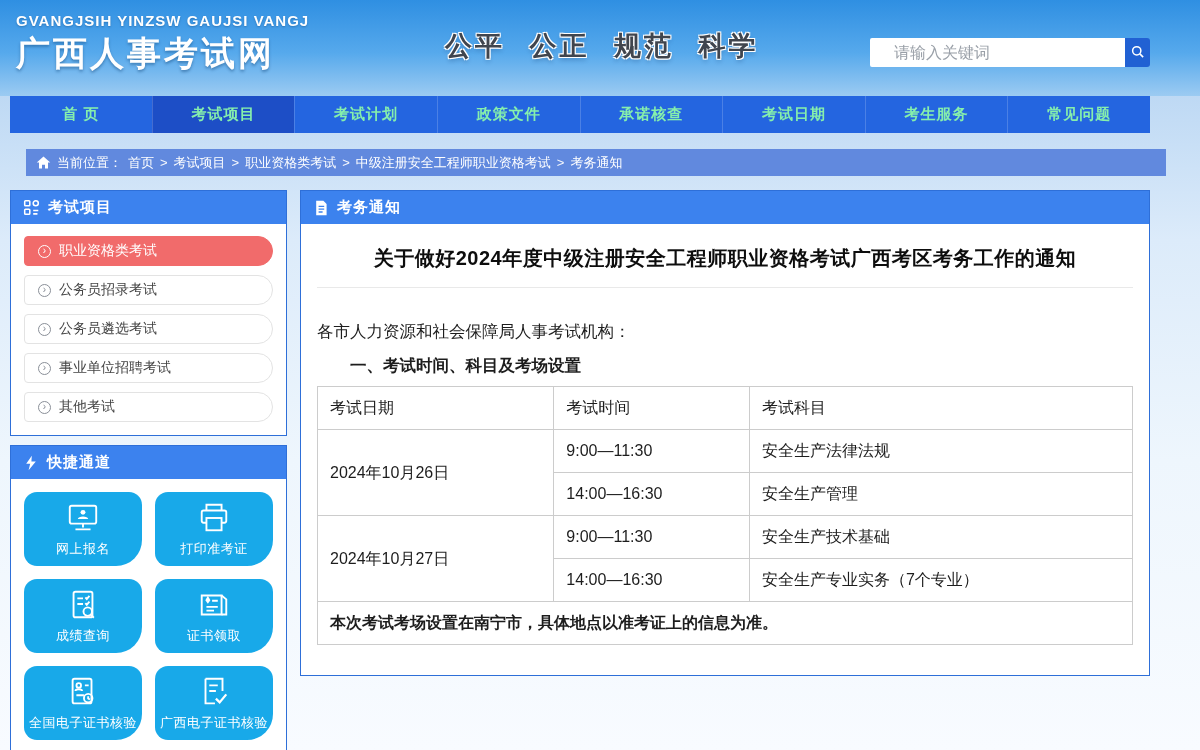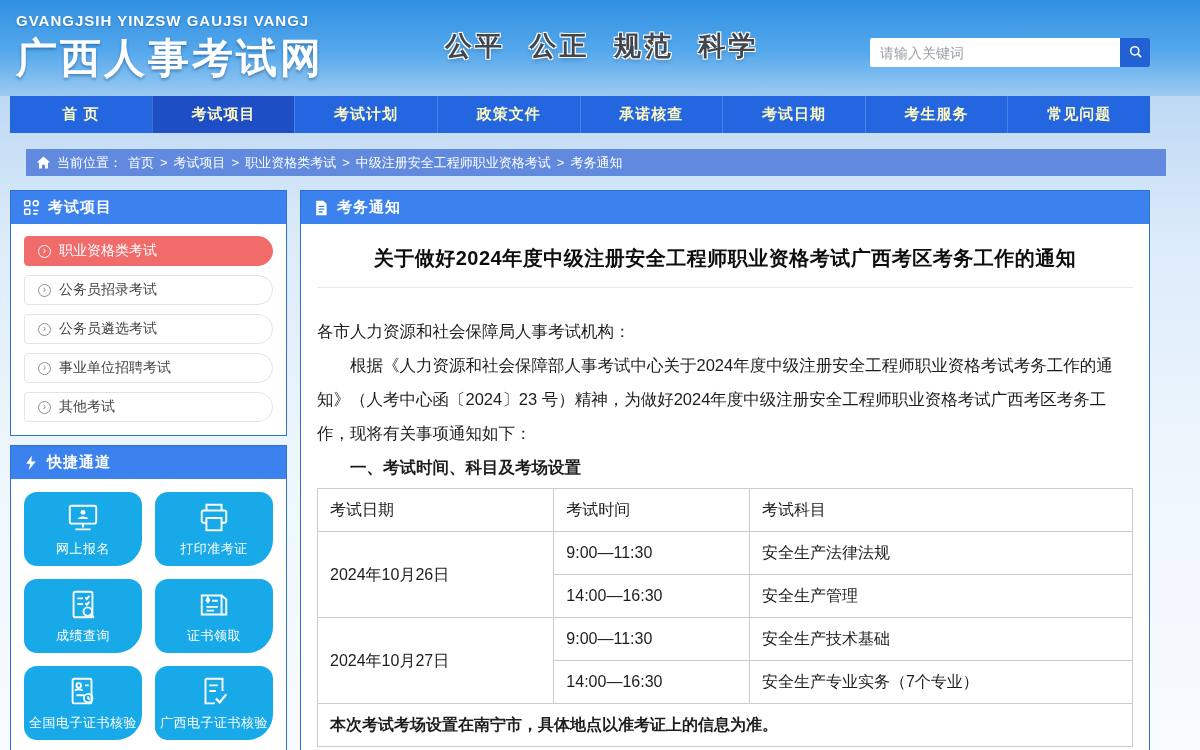--- a/index.html
+++ b/index.html
@@ -9,37 +9,37 @@
     background:#f7fbff;
   }
   .page { position:relative; width:1200px; height:750px; overflow:hidden;
     background:linear-gradient(180deg,#bed9f4 96px,#dcebfa 240px,#eef6fd 460px,#f8fbff 100%); }
 
   
   .top-header { position:absolute; top:0; left:0; width:1200px; height:96px;
     background:linear-gradient(180deg,#2f8fe2 0%,#56a9ec 55%,#9ccbf2 100%); }
   .logo { position:absolute; left:16px; top:12px; color:#fff; }
   .logo-sub { font-size:15px; font-weight:bold; letter-spacing:1px; text-shadow:0 1px 2px rgba(0,50,100,.35); }
-  .logo-title { font-size:41px; font-weight:900; letter-spacing:3px; margin-top:2px;
+  .logo-title { font-size:34px; font-weight:900; letter-spacing:3px; margin-top:2px;
     text-shadow:0 2px 3px rgba(0,50,100,.4); }
   .slogan { position:absolute; left:445px; top:28px; font-size:27px; font-weight:900;
     color:#40454e; letter-spacing:3px; word-spacing:14px;
     text-shadow:-1px -1px 0 #fff,1px -1px 0 #fff,-1px 1px 0 #fff,1px 1px 0 #fff,0 3px 4px rgba(0,30,80,.25); }
   .search-box { position:absolute; right:50px; top:38px; width:280px; height:29px; display:flex; }
   .search-input { flex:1; height:29px; border:none; outline:none; background:#fff;
-    padding:0 10px; font-size:14px; color:#1d4ed8; border-radius:2px 0 0 2px; }
+    padding:0 24px; font-size:16px; color:#1d4ed8; border-radius:2px 0 0 2px; }
   .search-input::placeholder { color:#9aa0a8; }
   .search-btn { width:30px; height:29px; border:none; background:#2161d3; cursor:pointer;
     display:flex; align-items:center; justify-content:center; border-radius:0 3px 3px 0; }
 
   
   .nav { position:absolute; top:96px; left:10px; width:1140px; height:37px;
     display:flex; background:#2465e0; }
   .nav-item { flex:1; display:flex; align-items:center; justify-content:center;
-    color:#fef9c3; font-size:15px; font-weight:bold; cursor:pointer;
+    color:#86efac; font-size:15px; font-weight:bold; cursor:pointer;
     border-left:1px solid rgba(255,255,255,.18); letter-spacing:1px; }
   .nav-item:first-child { border-left:none; }
   .nav-item.active { background:#1d4ec6; }
 
   
   .breadcrumb { position:absolute; top:149px; left:26px; width:1140px; height:27px;
     background:#6189de; display:flex; align-items:center; padding:0 10px;
     color:#fff; font-size:13px; gap:6px; }
   .breadcrumb .crumb { cursor:pointer; }
   .breadcrumb .sep { opacity:.95; }
@@ -265,21 +265,20 @@
             </svg>
         </span>
         <span>考务通知</span>
       </div>
       <div class="main-body">
         <h1 class="article-title">关于做好2024年度中级注册安全工程师职业资格考试广西考区考务工作的通知</h1>
         <hr class="meta-divider">
 
         <div class="article-content">
           <p>各市人力资源和社会保障局人事考试机构：</p>
-          <p class="p-indent">根据《人力资源和社会保障部人事考试中心关于2024年度中级注册安全工程师职业资格考试考务工作的通知》（人考中心函〔2024〕23 号）精神，为做好2024年度中级注册安全工程师职业资格考试广西考区考务工作，现将有关事项通知如下：</p>
           <p class="p-indent p-bold">一、考试时间、科目及考场设置</p>
 
           <table class="exam-table">
             <colgroup>
                 <col class="c1">
                 <col class="c2">
                 <col>
               </colgroup>
             <tbody>
               <tr>

